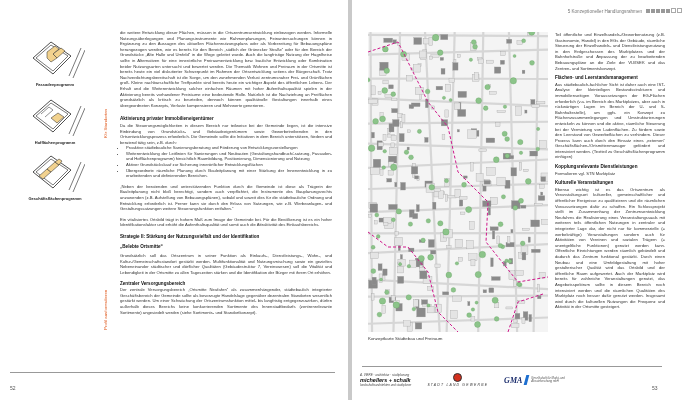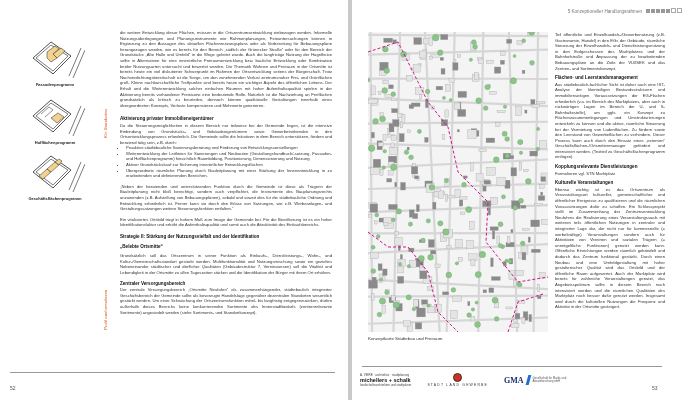--- a/index.html
+++ b/index.html
@@ -21,21 +21,21 @@
   .rule{position:absolute;height:1px;background:#999;}
   .pnum{position:absolute;font-size:5px;color:#555;}
   .header{position:absolute;top:8px;right:18px;font-size:4.6px;color:#777;display:flex;align-items:center;gap:3px;}
   .sq{display:inline-block;width:4px;height:4px;margin-left:1px;}
   .sq.f{background:#999;}
   .sq.e{border:0.6px solid #aaa;width:3px;height:3px;}
   .map{position:absolute;left:368px;top:32px;width:180px;height:300px;background:#f4f4f4;overflow:hidden;}
   .mapcap{position:absolute;left:368px;top:336px;font-size:4.4px;color:#333;}
   .col-right{position:absolute;left:555px;top:32px;width:110px;}
   .col-right p{margin:0 0 4px 0;}
-  .logos{position:absolute;left:360px;top:370px;width:300px;height:20px;display:flex;align-items:center;gap:16px;}
+  .logos{position:absolute;left:360px;top:370px;width:300px;height:20px;display:flex;align-items:center;gap:16px;font-style:italic;}
   .logo1 .t1{font-size:3px;color:#444;}
   .logo1 .t2{font-size:5.5px;font-weight:bold;color:#111;}
   .logo2{font-size:3.4px;letter-spacing:1.2px;color:#333;display:flex;flex-direction:column;align-items:center;}
   .logo2 .dot{width:7px;height:7px;border-radius:50%;background:#d4301e;border:1.2px solid #333;margin-bottom:1px;}
   .logo3{display:flex;align-items:center;gap:3px;}
   .logo3 .gma{font-family:"Liberation Serif",serif;font-weight:bold;font-size:8px;color:#1d2f6e;}
   .logo3 .slash{width:3px;height:10px;background:#1e6fd0;transform:skewX(-15deg);}
   .logo3 .sub{font-size:2.8px;color:#555;width:40px;line-height:3.4px;}
 </style>
 </head>

